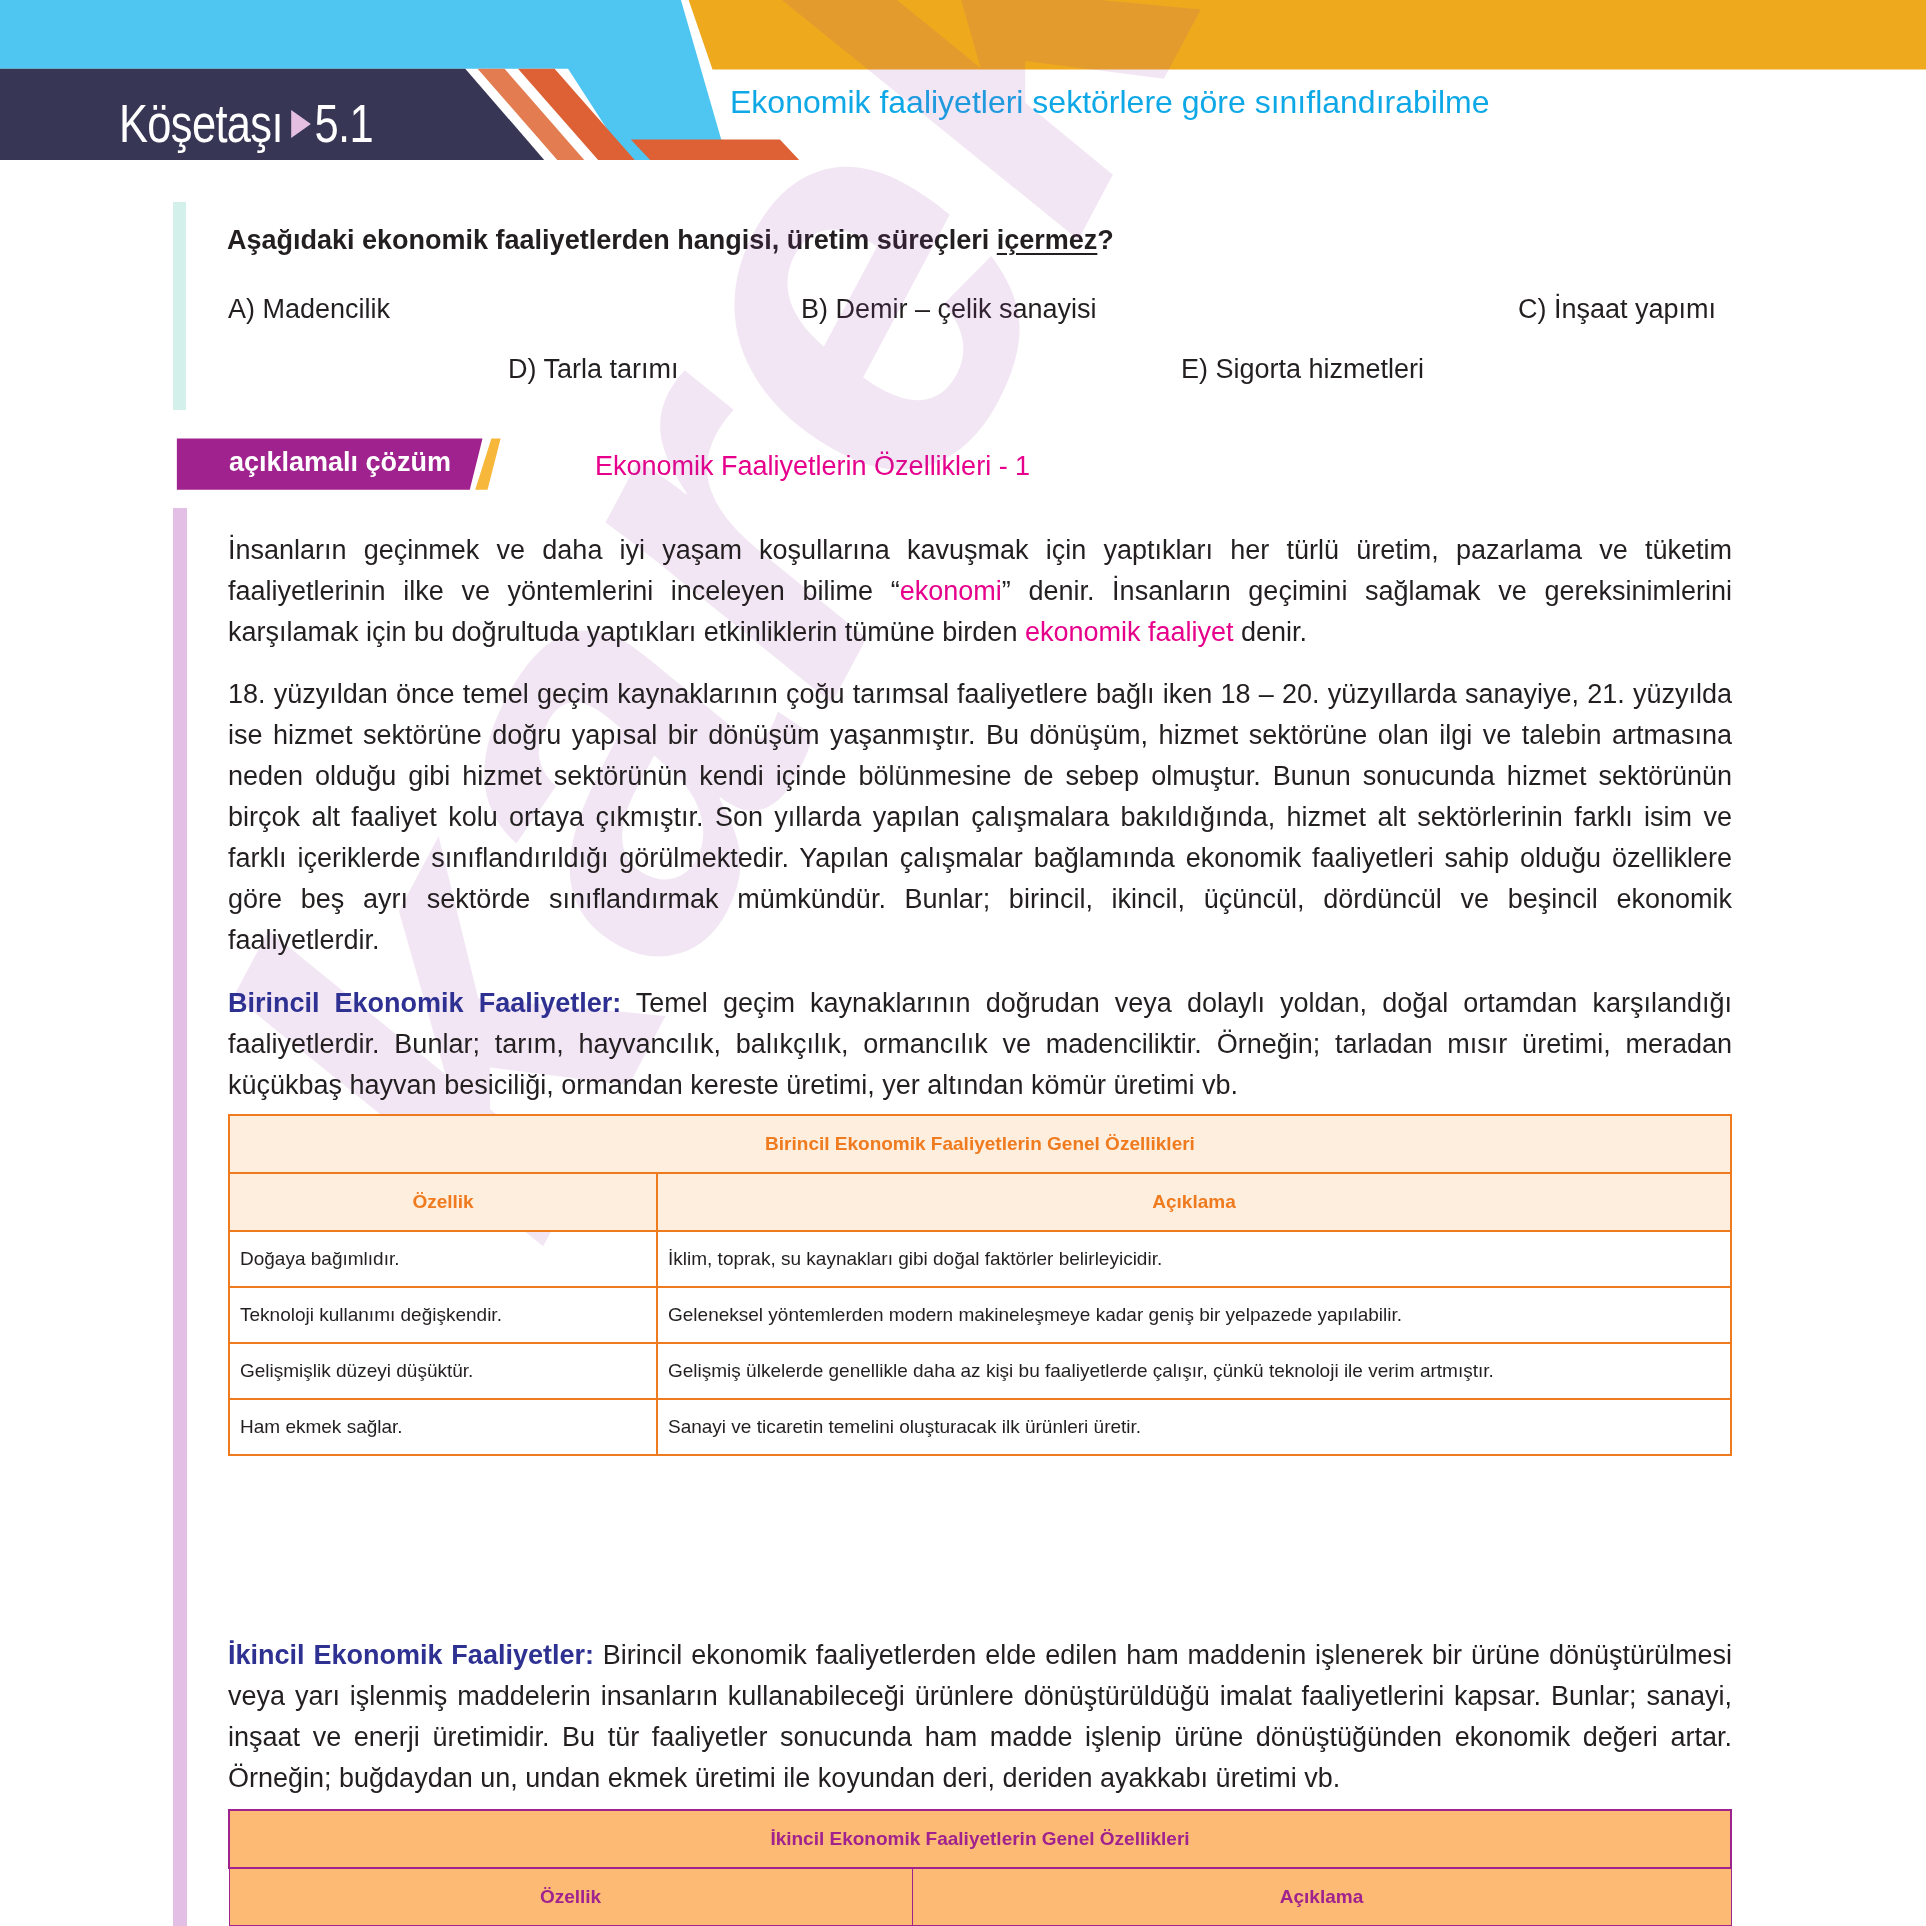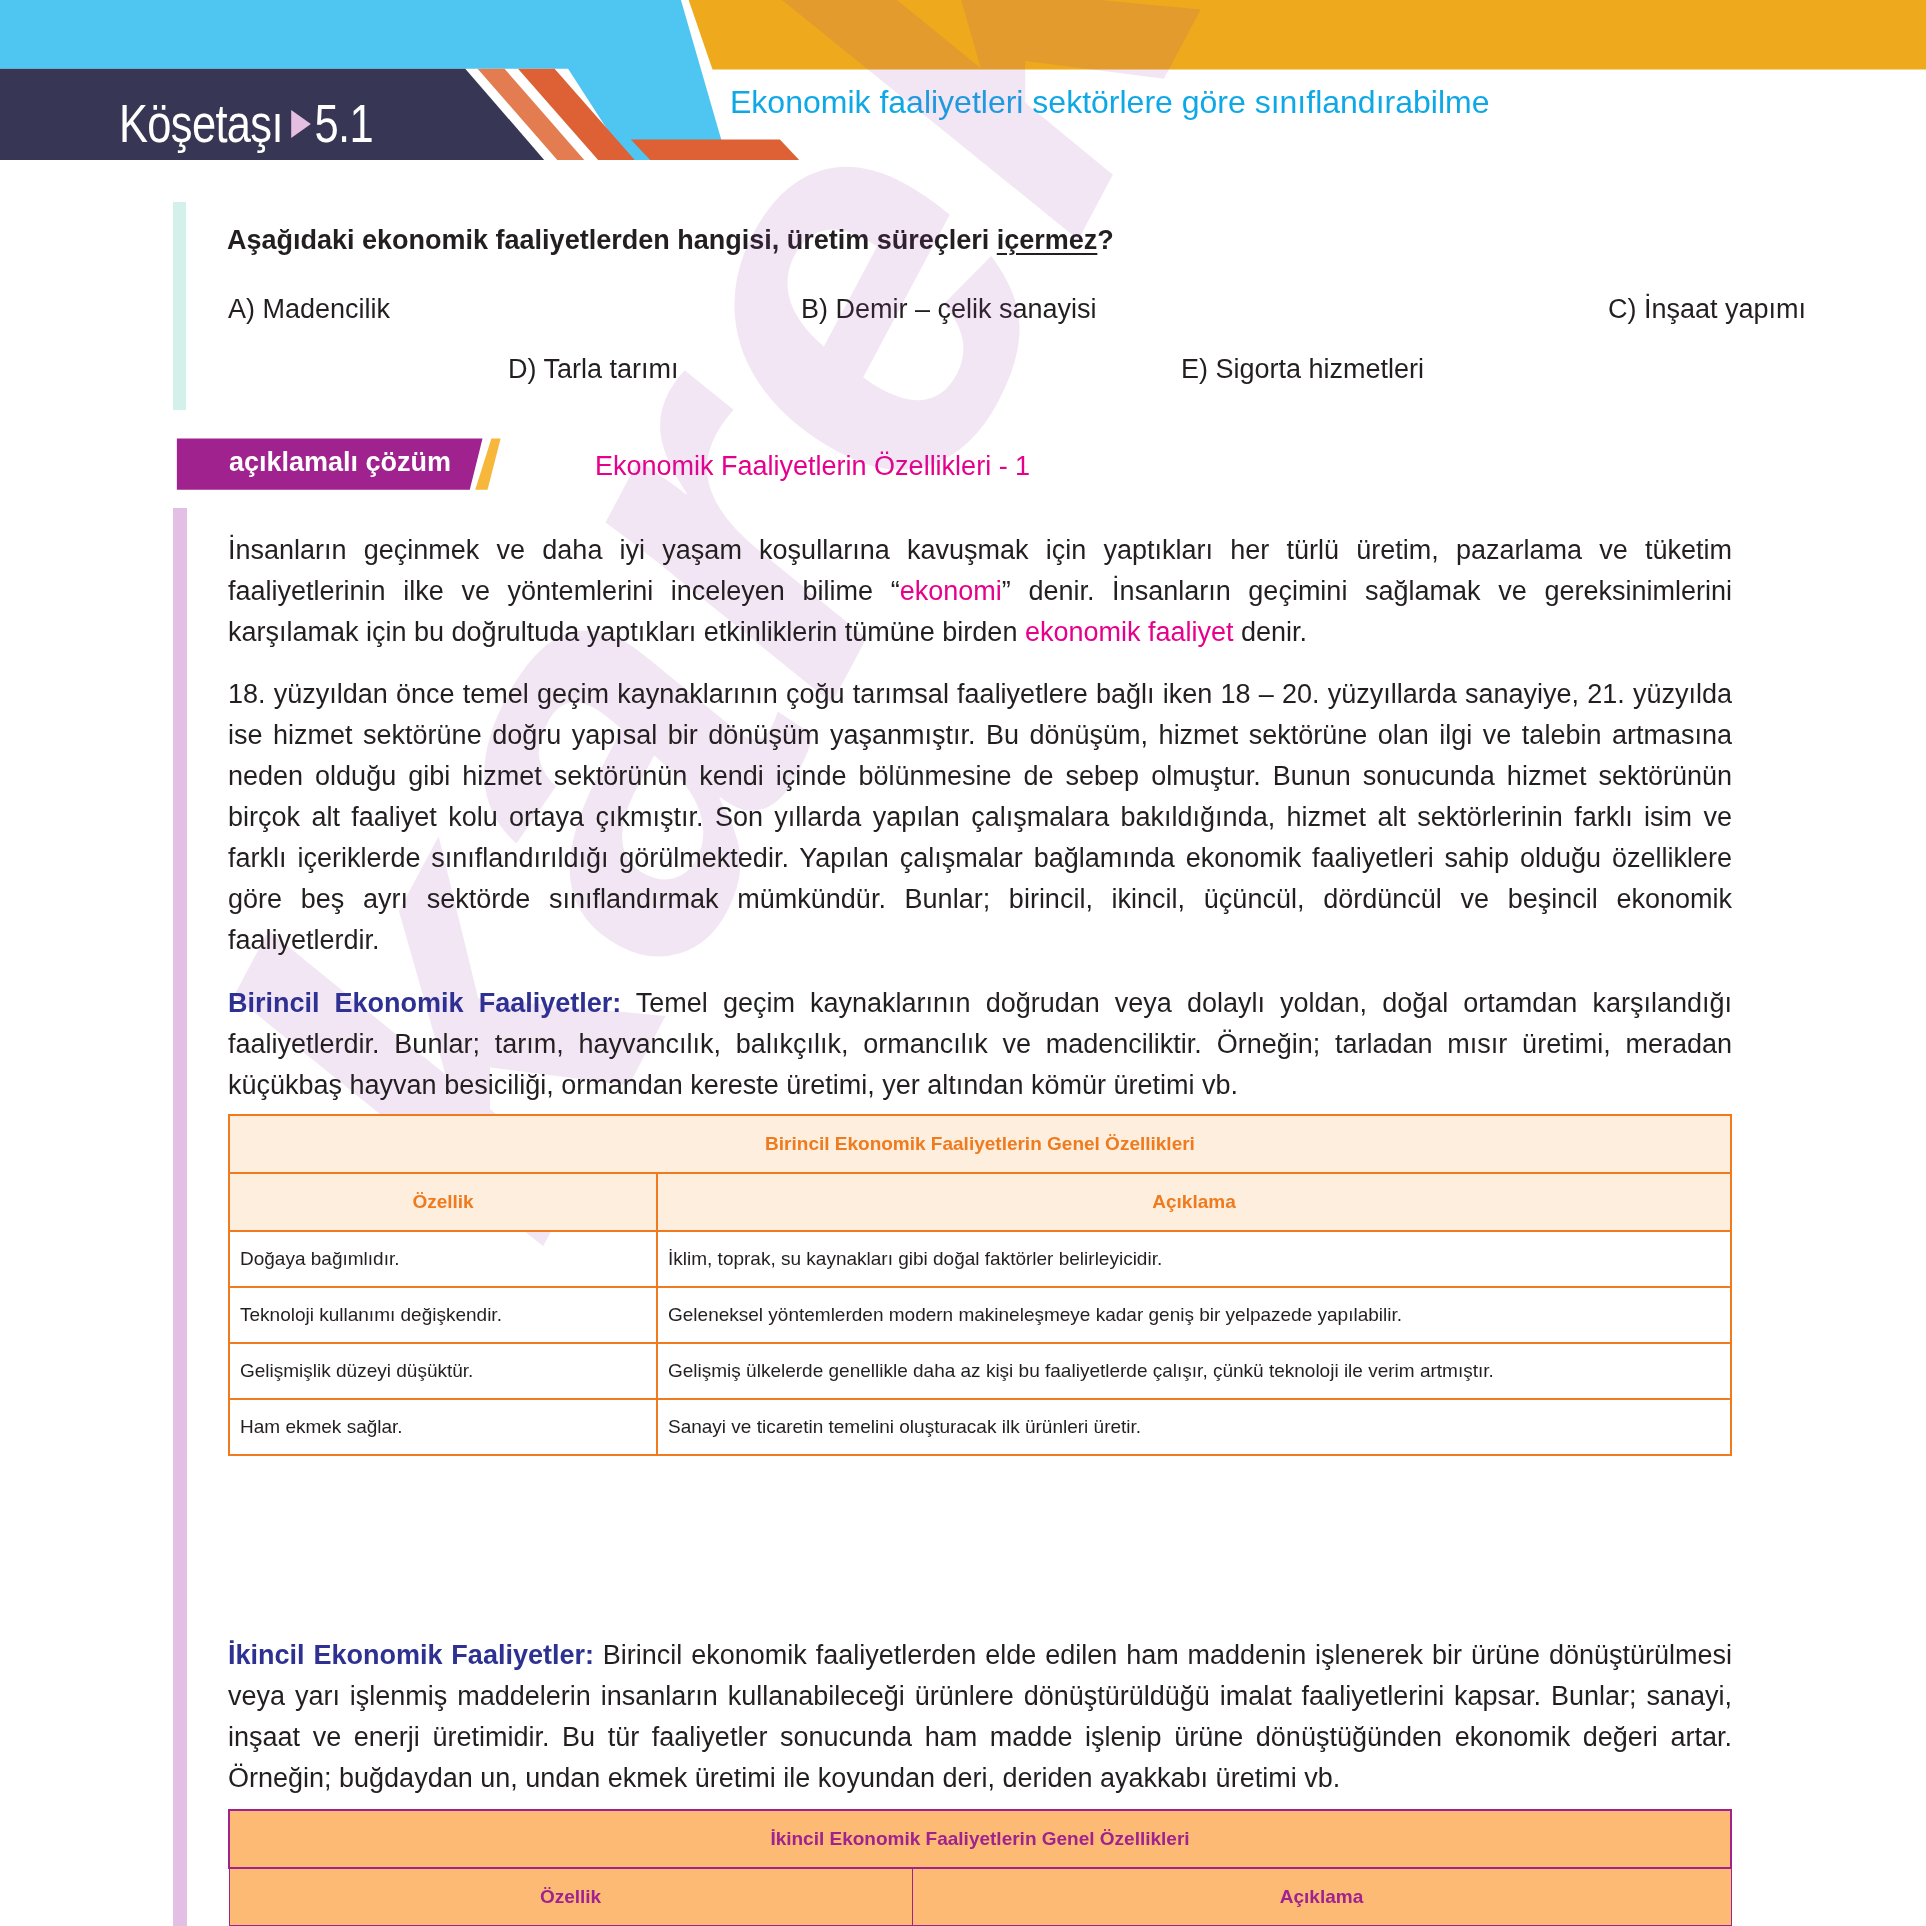--- a/index.html
+++ b/index.html
@@ -67,21 +67,21 @@
   <span>Köşetaşı</span>
   <span class="tri"></span>
   <span>5.1</span>
 </div>
 <div class="objective">Ekonomik faaliyetleri sektörlere göre sınıflandırabilme</div>
 
 <div class="q-bar"></div>
 <div class="question"><span>Aşağıdaki ekonomik faaliyetlerden hangisi, üretim süreçleri </span><u>içermez</u><span>?</span></div>
 <div class="opt" style="left:228px; top:294px;">A) Madencilik</div>
 <div class="opt" style="left:801px; top:294px;">B) Demir – çelik sanayisi</div>
-<div class="opt" style="left:1608px; top:294px;">C) İnşaat yapımı</div>
+<div class="opt" style="left:1518px; top:294px;">C) İnşaat yapımı</div>
 <div class="opt" style="left:508px; top:354px;">D) Tarla tarımı</div>
 <div class="opt" style="left:1181px; top:354px;">E) Sigorta hizmetleri</div>
 
 <svg id="sol-svg" viewBox="0 0 1100 140">
   <polygon points="10,4 803,4 770,137 10,137" fill="#a0228e"></polygon>
   <polygon points="810,4 824,4 790,137 776,137" fill="#ffffff"></polygon>
   <polygon points="826,4 850,4 816,137 784,137" fill="#f7b73b"></polygon>
 </svg>
 <div class="sol-label">açıklamalı çözüm</div>
 <div class="sol-topic">Ekonomik Faaliyetlerin Özellikleri - 1</div>

